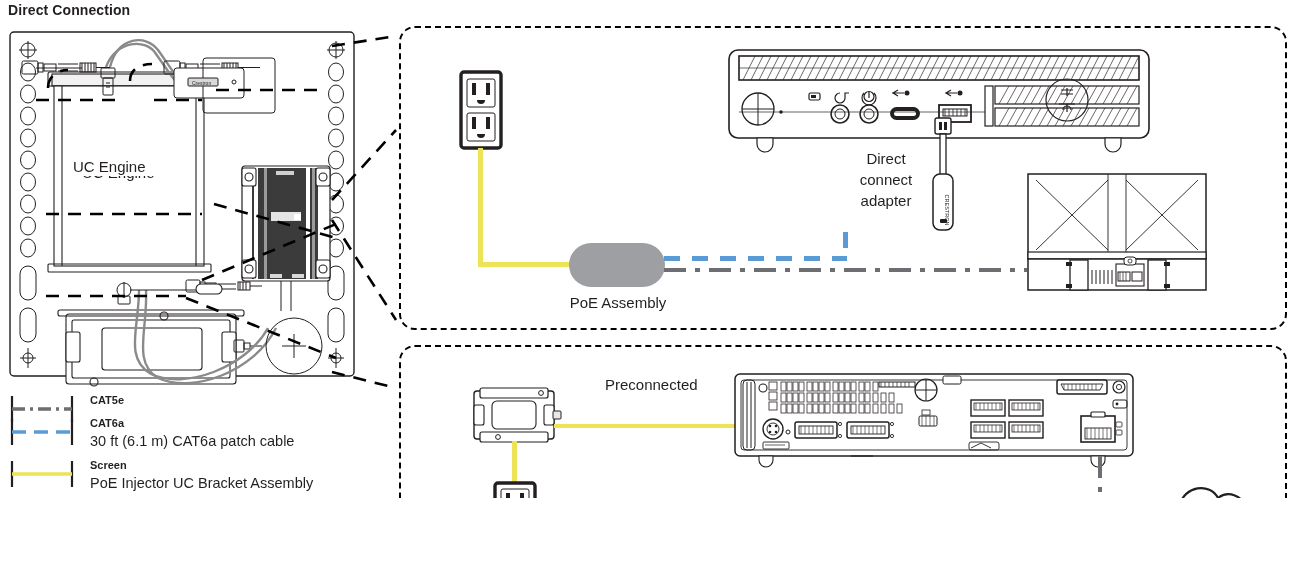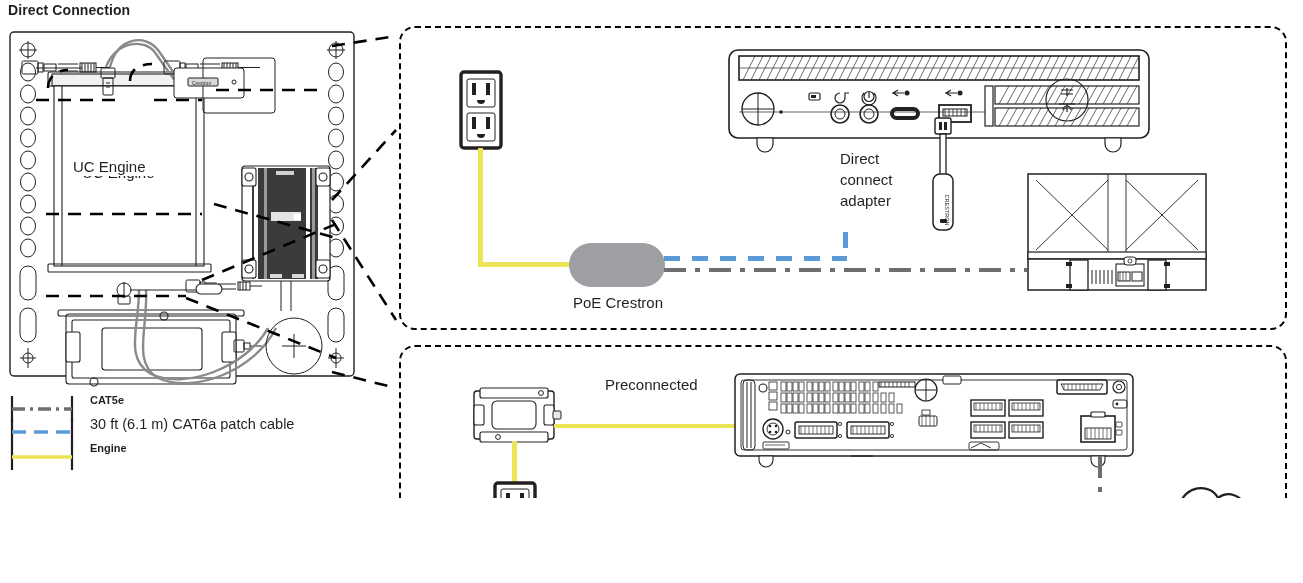--- a/index.html
+++ b/index.html
@@ -323,33 +323,36 @@
     </div>
 
     <div class="legend-row">
       <div class="legend-swatch">
         <svg width="68" height="30">
           <path d="M4 2 V28 M64 2 V28" stroke="#231f20" stroke-width="2.2" fill="none"></path>
           <path d="M4 15 H64" stroke="#5b9bd5" stroke-width="3.6" fill="none" stroke-dasharray="14 8"></path>
         </svg>
       </div>
       <div class="legend-text">
+        <div class="legend-title">CAT6a</div>
         <div class="legend-desc">30 ft (6.1 m) CAT6a patch cable</div>
       </div>
     </div>
 
     <div class="legend-row">
       <div class="legend-swatch">
         <svg width="68" height="30">
           <path d="M4 2 V28 M64 2 V28" stroke="#231f20" stroke-width="2.2" fill="none"></path>
           <path d="M4 15 H64" stroke="#ece356" stroke-width="3.6" fill="none"></path>
         </svg>
       </div>
       <div class="legend-text">
-        <div class="legend-title">Engine</div>
+        <div class="legend-title">Screen</div>
+        <div class="legend-desc">PoE Injector
+UC Bracket Assembly</div>
       </div>
     </div>
   </div>
 
   <div class="abs callout" id="panel-top"></div>
 
   <div class="abs" style="left:459px; top:70px;">
     <svg width="44" height="80">
       <rect x="2" y="2" width="40" height="76" rx="3" fill="#ffffff" stroke="#231f20" stroke-width="3.4"></rect>
       <rect x="8" y="9" width="28" height="28" rx="2" fill="#ffffff" stroke="#231f20" stroke-width="1"></rect>
@@ -360,21 +363,21 @@
       <rect x="13" y="47" width="4" height="12" fill="#231f20"></rect>
       <rect x="27" y="47" width="4" height="12" fill="#231f20"></rect>
       <path d="M18 64 h8 a4 4 0 0 1 -8 0z" fill="#231f20"></path>
     </svg>
   </div>
 
   <div class="abs cable cable-power" style="left:478px; top:148px; width:5px; height:118px;"></div>
   <div class="abs cable cable-power" style="left:478px; top:262px; width:95px; height:5px;"></div>
 
   <div class="abs" id="poe-pill"></div>
-  <div class="abs lbl" id="poe-label">PoE Crestron</div>
+  <div class="abs lbl" id="poe-label">PoE Assembly</div>
 
   <div class="abs cable cable-cat6a-h" style="left:664px; top:256px; width:183px;"></div>
   <div class="abs cable cable-cat6a-v" style="left:843px; top:232px; height:28px;"></div>
 
   <div class="abs cable cable-cat5e-h" style="left:664px; top:268px; width:363px;"></div>
 
   <div class="abs" style="left:727px; top:48px;">
     <svg width="425" height="95">
       <rect x="2" y="2" width="420" height="88" rx="9" fill="#ffffff" stroke="#231f20" stroke-width="1.6"></rect>
 
@@ -456,21 +459,21 @@
       <rect x="10" y="0" width="16" height="16" rx="2" fill="#ffffff" stroke="#231f20" stroke-width="1.4"></rect>
       <rect x="14" y="4" width="3" height="8" fill="#231f20"></rect>
       <rect x="19" y="4" width="3" height="8" fill="#231f20"></rect>
       <path d="M15 16 h6 v42 h-6z" fill="#ffffff" stroke="#231f20" stroke-width="1.3"></path>
       <rect x="8" y="56" width="20" height="56" rx="7" fill="#ffffff" stroke="#231f20" stroke-width="1.5"></rect>
       <text x="20" y="92" font-size="5.5" fill="#231f20" transform="rotate(90 20 92)" text-anchor="middle" font-family="Liberation Sans, sans-serif">CRESTRON</text>
       <rect x="15" y="101" width="7" height="4" rx="1" fill="#231f20"></rect>
     </svg>
   </div>
 
-  <div class="abs lbl" style="left:840px; top:148px; width:92px; text-align:left;">Direct
+  <div class="abs lbl" style="left:840px; top:148px; width:92px; text-align:center;">Direct
 connect
 adapter</div>
 
   <div class="abs" style="left:1026px; top:172px;">
     <svg width="182" height="120">
       <rect x="2" y="2" width="178" height="85" fill="#ffffff" stroke="#231f20" stroke-width="1.5"></rect>
       <path d="M10 8 L82 78 M82 8 L10 78" stroke="#231f20" stroke-width="0.9" fill="none"></path>
       <path d="M100 8 L172 78 M172 8 L100 78" stroke="#231f20" stroke-width="0.9" fill="none"></path>
       <path d="M82 2 V87 M100 2 V87" stroke="#231f20" stroke-width="0.9" fill="none"></path>
       <rect x="2" y="80" width="178" height="7" fill="#ffffff" stroke="#231f20" stroke-width="1.2"></rect>

